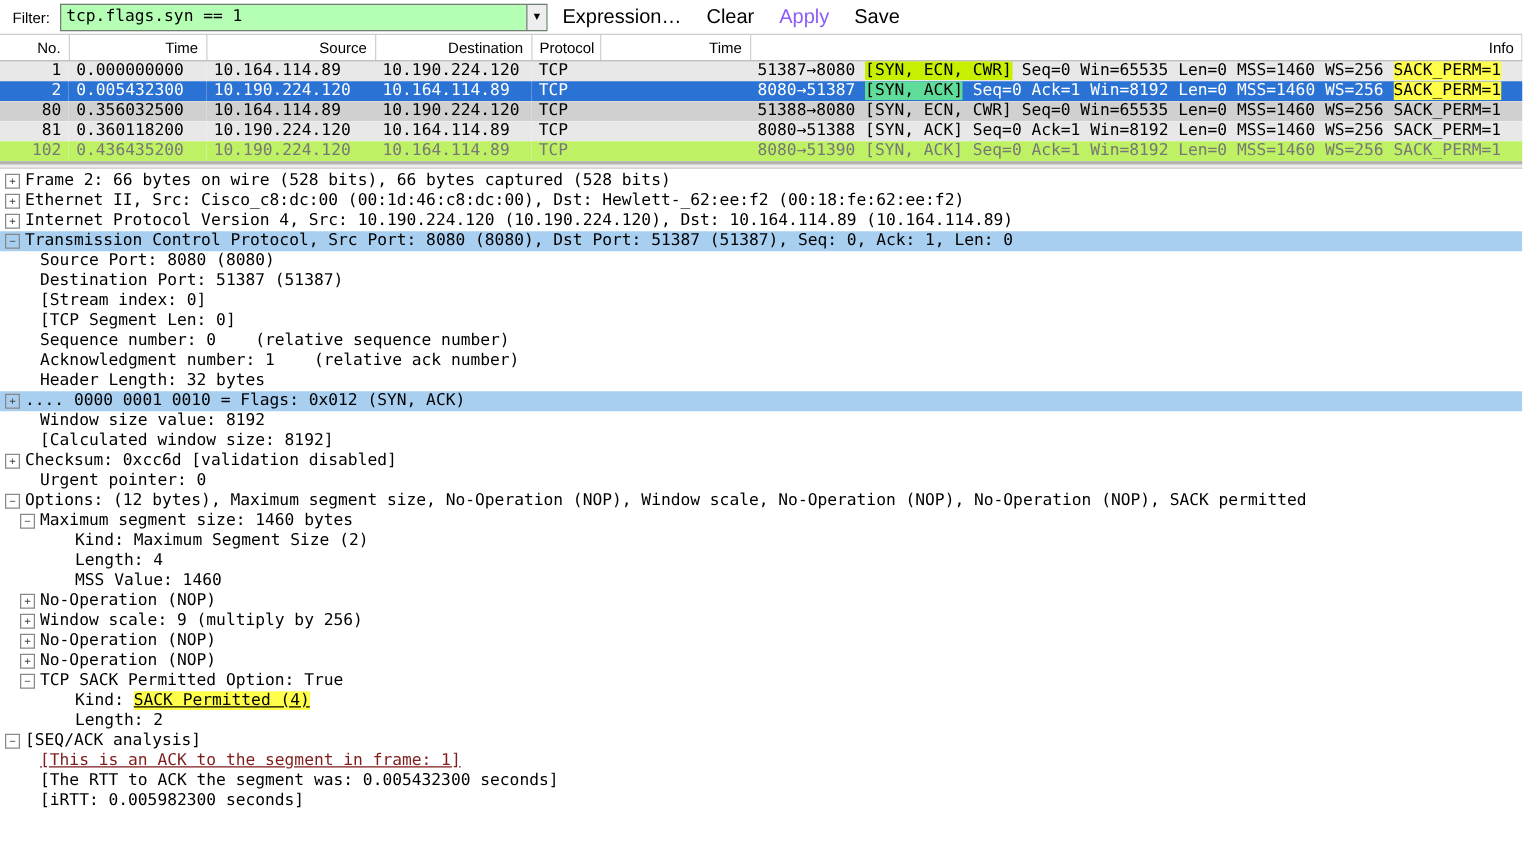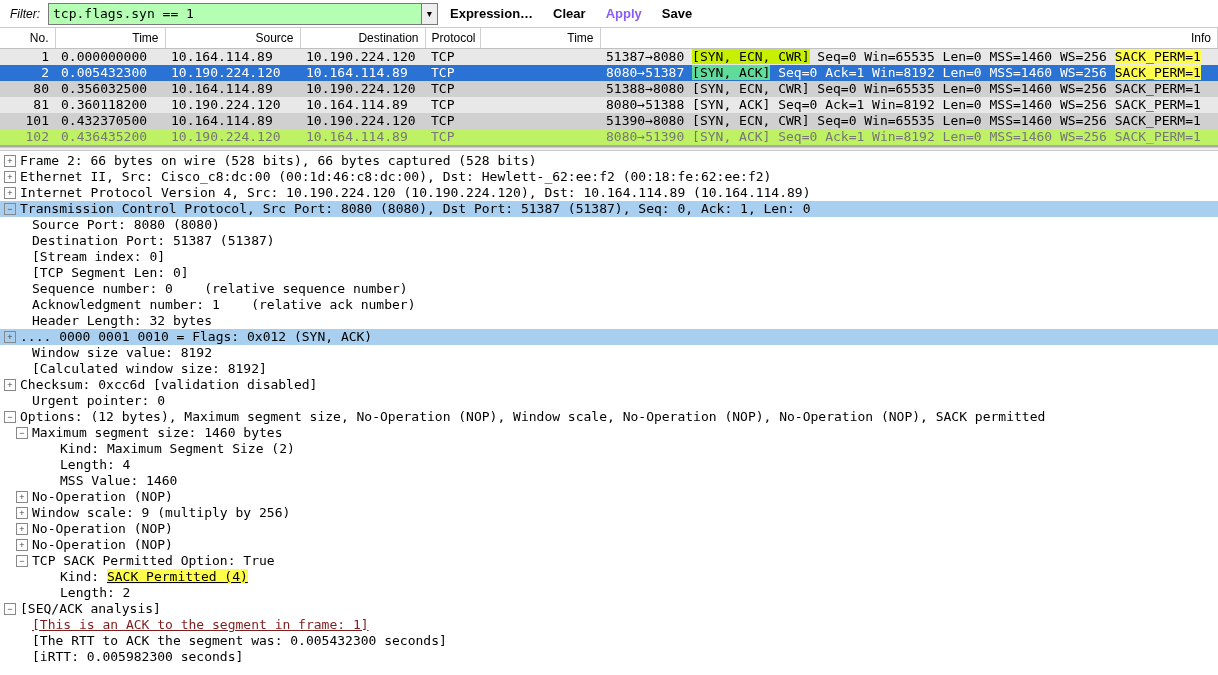--- a/index.html
+++ b/index.html
@@ -1,22 +1,22 @@
 <!DOCTYPE html>
 <html><head>
 <meta charset="utf-8">
 <style>
   * { box-sizing: border-box; }
   html, body { margin:0; padding:0; font-family: "DejaVu Sans Mono","Consolas","Courier New",monospace; font-size:13px; color:#000; background:#fff; }
   .filterbar { display:flex; align-items:center; height:28px; padding:2px 6px; border-bottom:1px solid #ccc; gap:4px;}
-  .filterbar .lbl { font-family: Tahoma, sans-serif; font-size:12px; padding:0 4px;font-style:italic;}
+  .filterbar .lbl { font-family: Tahoma, sans-serif; font-size:12px; padding:0 4px;}
   .filterbar .inputwrap { position:relative; width:390px; height:22px; border:1px solid #7a7a7a; background:#b5ffb5; display:flex; align-items:center;}
   .filterbar .inputwrap input { border:0; background:transparent; font-family:inherit; font-size:13px; width:100%; padding:2px 18px 2px 4px; outline:none;}
   .filterbar .inputwrap .dd { position:absolute; right:0; top:0; width:16px; height:100%; border-left:1px solid #7a7a7a; background:#eee; display:flex; align-items:center; justify-content:center; cursor:pointer;}
-  .filterbar .btn { font-family: Tahoma, sans-serif; font-size:13px; padding:2px 8px; cursor:pointer;font-weight:bold;}
+  .filterbar .btn { font-family: Tahoma, sans-serif; font-size:16px; padding:2px 8px; cursor:pointer;}
   .filterbar .btn.disabled { color:#8b5cf6; cursor:default;}
   .packets { border-bottom:2px solid #aaa; position:relative;}
   .packets table { border-collapse:collapse; width:100%; table-layout:fixed;}
   .packets th { text-align:right; font-family: Tahoma, sans-serif; font-weight:normal; font-size:12px; padding:3px 6px; border-right:1px solid #d0d0d0; border-bottom:1px solid #c0c0c0; background:#fff; white-space:nowrap; overflow:hidden;}
   .packets td { padding:0 6px; white-space:pre; overflow:hidden; line-height:16px; height:16px; font-size:13px;}
   .packets tr.row-light td { background:#e8e8e8;}
   .packets tr.row-dark td { background:#d0d0d0;}
   .packets tr.row-sel td { background:#2a72d4; color:#fff;}
   .packets tr.row-cut td { background:#bef264; color:#777;}
   .hl-green { background:#c7f000; color:#000;}
@@ -102,29 +102,20 @@
         </tr>
         <tr class="row-light">
           <td style="text-align: right;">81</td>
           <td>0.360118200</td>
           <td>10.190.224.120</td>
           <td>10.164.114.89</td>
           <td>TCP</td>
           <td></td>
           <td><span>8080→51388 </span><span>[SYN, ACK]</span><span> Seq=0 Ack=1 Win=8192 Len=0 MSS=1460 WS=256 </span><span>SACK_PERM=1</span></td>
         </tr>
-        <tr class="row-dark">
-          <td style="text-align: right;">101</td>
-          <td>0.432370500</td>
-          <td>10.164.114.89</td>
-          <td>10.190.224.120</td>
-          <td>TCP</td>
-          <td></td>
-          <td><span>51390→8080 </span><span>[SYN, ECN, CWR]</span><span> Seq=0 Win=65535 Len=0 MSS=1460 WS=256 </span><span>SACK_PERM=1</span></td>
-        </tr>
         <tr class="row-cut">
           <td style="text-align: right;">102</td>
           <td>0.436435200</td>
           <td>10.190.224.120</td>
           <td>10.164.114.89</td>
           <td>TCP</td>
           <td></td>
           <td><span>8080→51390 </span><span>[SYN, ACK]</span><span> Seq=0 Ack=1 Win=8192 Len=0 MSS=1460 WS=256 </span><span>SACK_PERM=1</span></td>
         </tr>
       </tbody>

